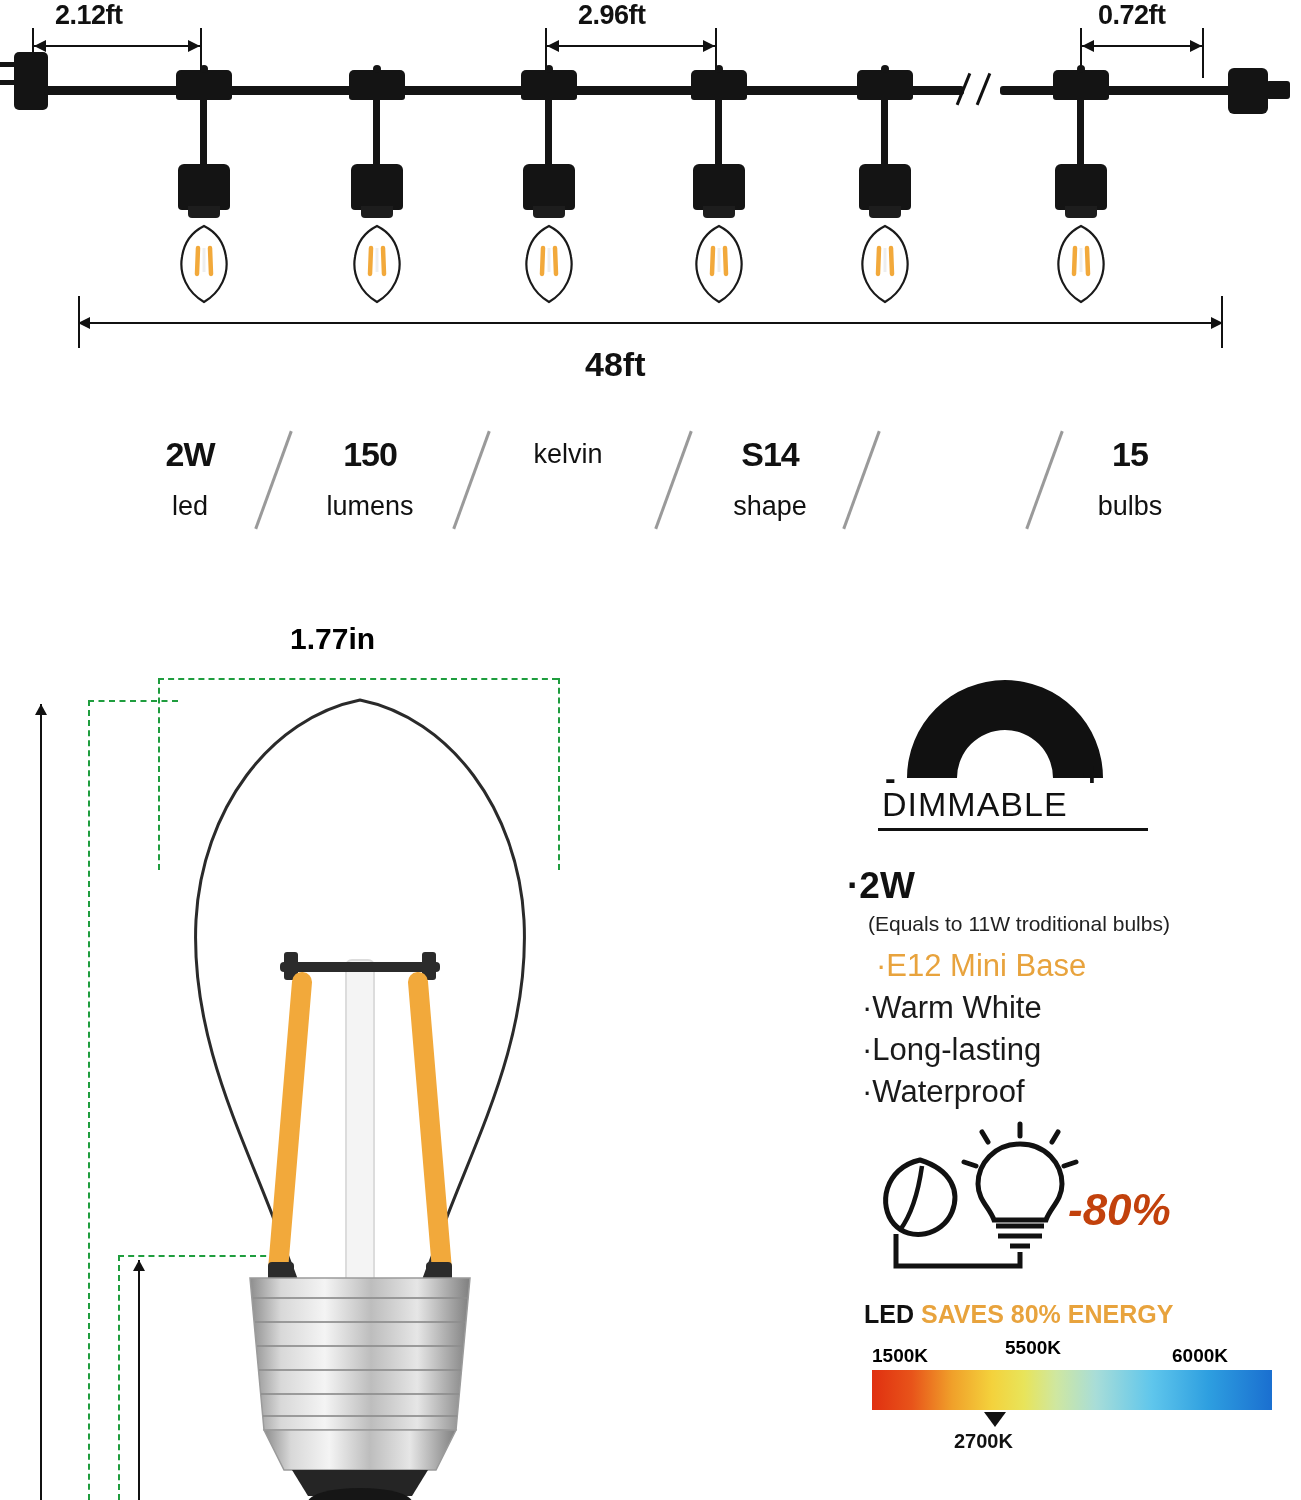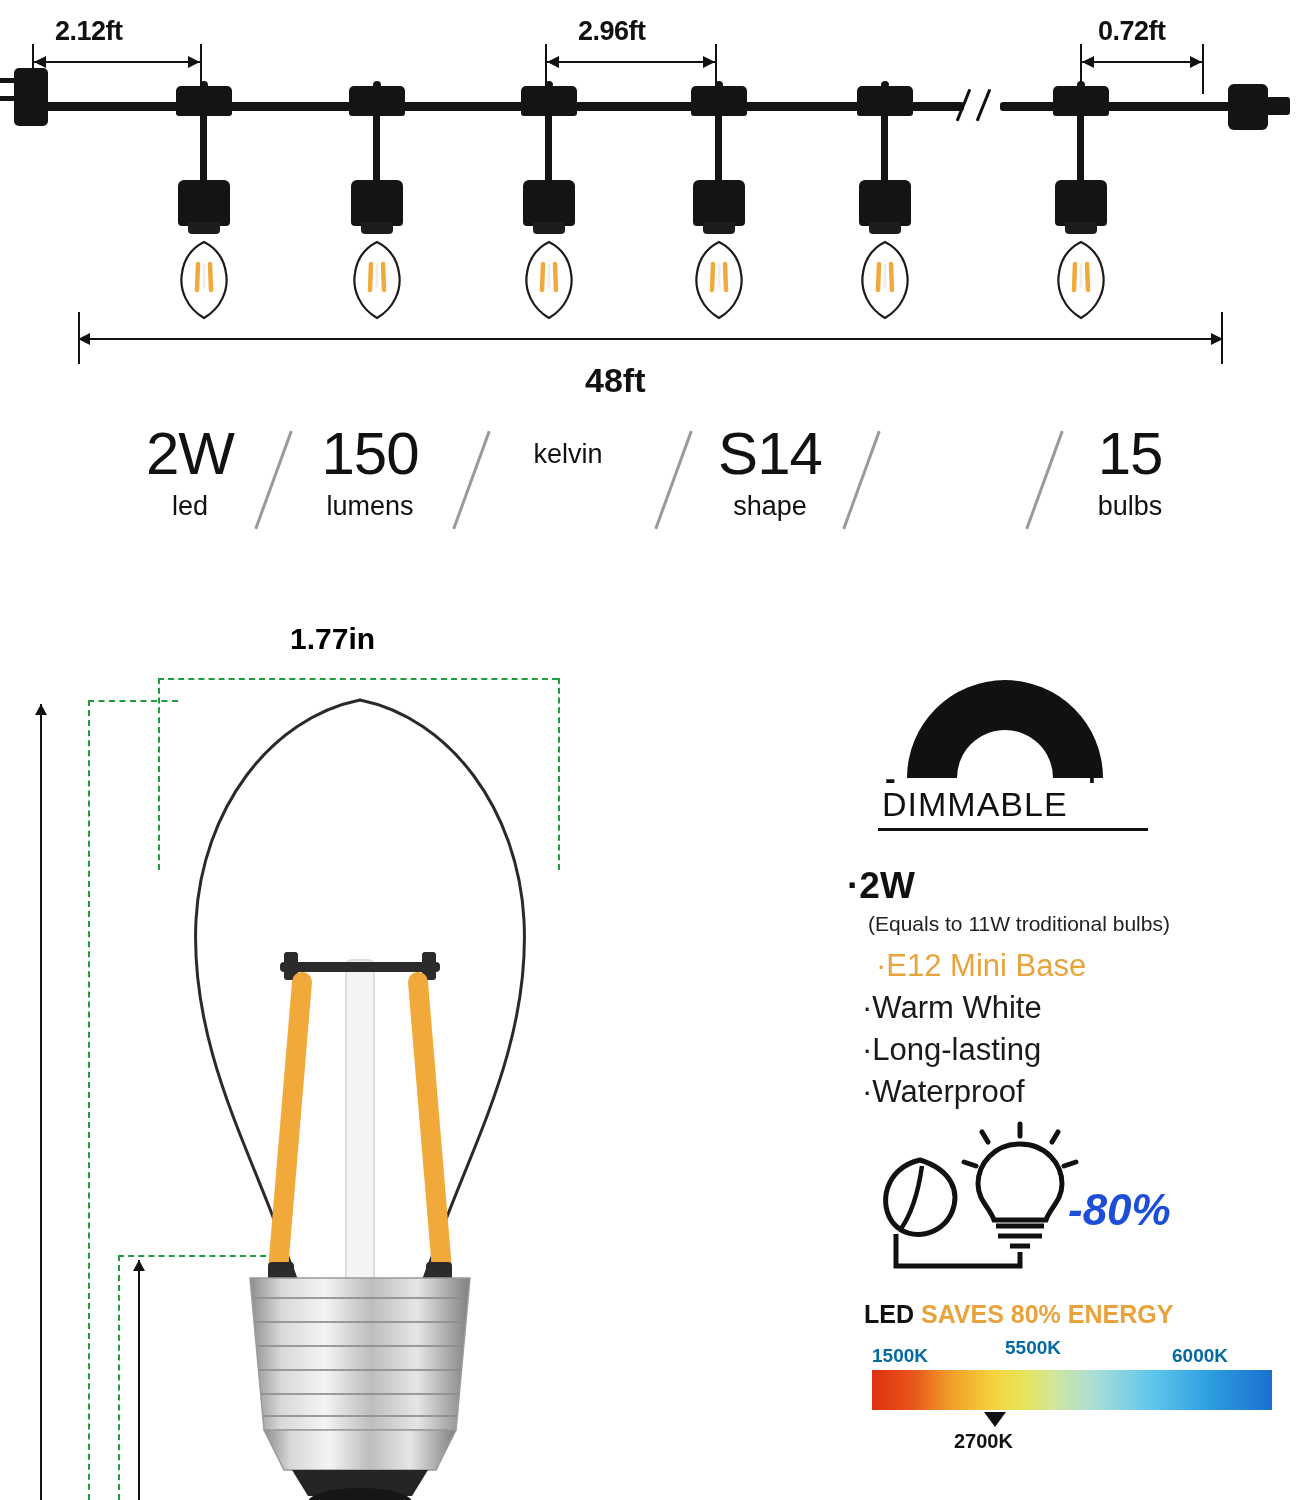--- a/index.html
+++ b/index.html
@@ -10,21 +10,21 @@
     background: #ffffff;
     font-family: "Liberation Sans", sans-serif;
     color: #111111;
     position: relative;
     overflow: hidden;
   }
 
   
   #string-section {
     position: absolute;
-    left: 0; top: 16px;
+    left: 0; top: 0;
     width: 1030px; height: 395px;
   }
 
   .dim-label-top {
     position: absolute;
     font-size: 27px;
     font-weight: bold;
     color: #111;
     letter-spacing: -0.5px;
   }
@@ -150,22 +150,22 @@
     position: absolute;
     left: 0; top: 408px;
     width: 1301px; height: 160px;
   }
   .spec-item {
     position: absolute;
     text-align: center;
     width: 160px;
   }
   .spec-value {
-    font-size: 60px;
-    font-weight: normal;
+    font-size: 34px;
+    font-weight: bold;
     line-height: 52px;
     letter-spacing: -1px;
   }
   .spec-unit {
     font-size: 27px;
     line-height: 36px;
     margin-top: 8px;
     color: #111;
   }
   .spec-slash {
@@ -248,37 +248,37 @@
     font-size: 25px;
     font-weight: bold;
   }
   .saves-led { color: #111; }
   .saves-rest { color: #e8a33d; }
   .pct-80 {
     position: absolute;
     font-size: 44px;
     font-weight: bold;
     font-style: italic;
-    color: #1d4ed8;
+    color: #c2410c;
   }
 
   .kelvin-bar {
     position: absolute;
     left: 212px; top: 770px;
     width: 400px; height: 40px;
     background: linear-gradient(to right,
       #e03010 0%, #e8541a 10%, #f0a02a 20%, #f4d23c 30%,
       #e8e45a 38%, #cfe7a0 46%, #a8ddd8 56%, #5fc6ec 70%,
       #2e9fe0 84%, #1a6fd0 100%);
   }
   .kelvin-tick {
     position: absolute;
     font-size: 19px;
     font-weight: bold;
-    color: #0369a1;
+    color: #000000;
   }
   .kelvin-marker {
     position: absolute;
     width: 0; height: 0;
     border-left: 11px solid transparent;
     border-right: 11px solid transparent;
     border-top: 15px solid #111;
   }
   .kelvin-marker-label {
     position: absolute;

